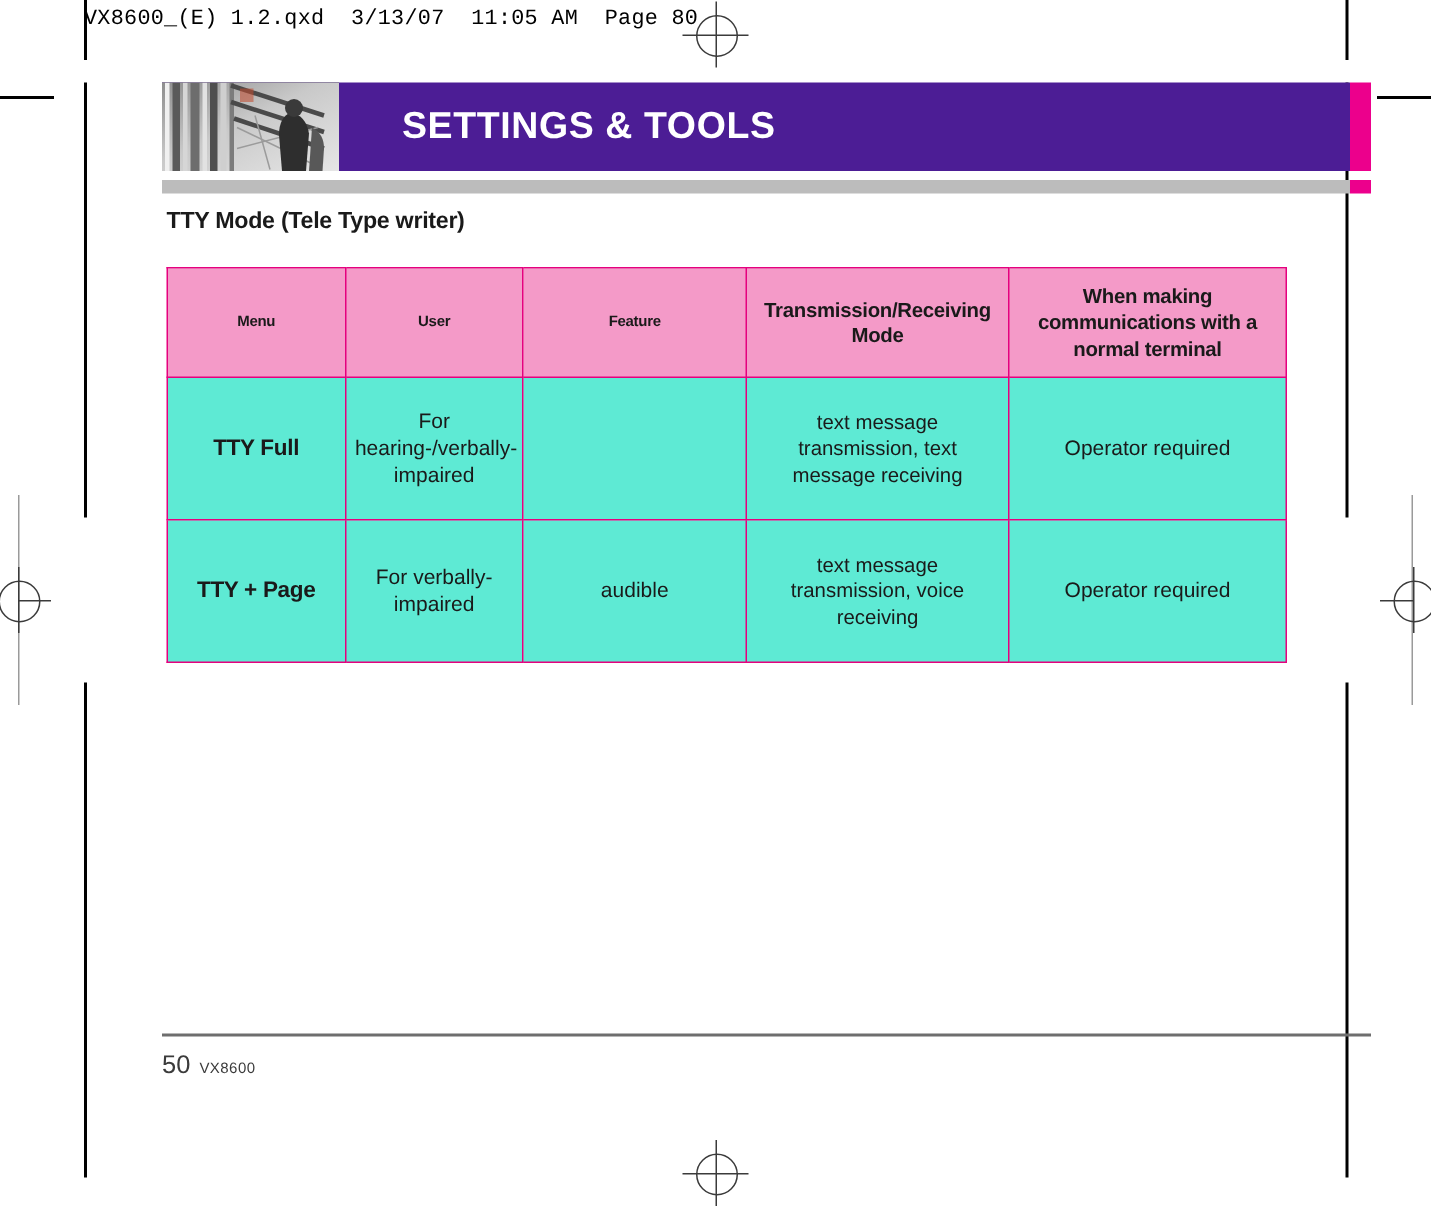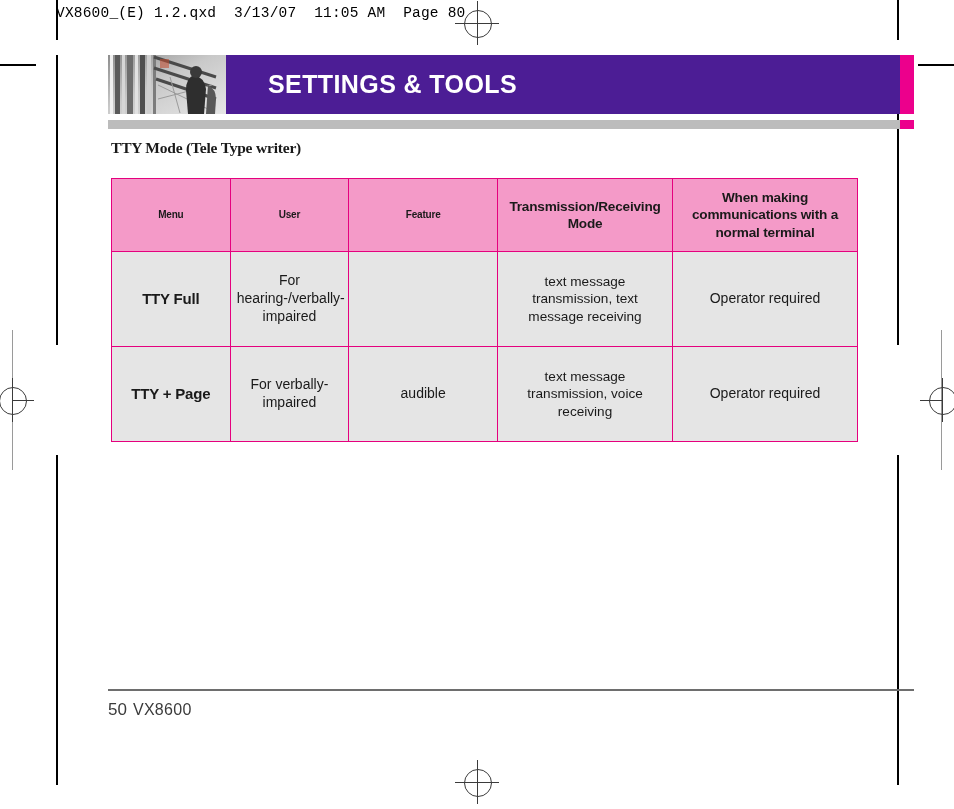--- a/index.html
+++ b/index.html
@@ -118,21 +118,20 @@
 
   
   .section-title {
     position: absolute;
     left: 111px;
     top: 139px;
     font-size: 15.5px;
     font-weight: bold;
     color: #1a1a1a;
     letter-spacing: -0.2px;
-    font-family: Liberation Serif, serif;
   }
 
   
   .tty-table {
     position: absolute;
     left: 111px;
     top: 178px;
     width: 747px;
     border-collapse: collapse;
     table-layout: fixed;
@@ -149,21 +148,21 @@
   .tty-table thead th {
     background: #f49ac8;
     font-weight: bold;
     font-size: 10px;
     height: 62px;
     letter-spacing: -0.2px;
   }
   .tty-table thead th.wide {
     font-size: 13.6px;
   }
-  .tty-table tbody tr.row-white td { background: #e5e5e5; }
+  .tty-table tbody tr.row-white td { background: #5eead4; }
   .tty-table tbody tr.row-pink  td { background: #f49ac8; }
   .tty-table tbody td {
     font-size: 14px;
     height: 84px;
   }
   .tty-table tbody td.menu-cell {
     font-weight: bold;
     font-size: 15px;
     letter-spacing: -0.2px;
     margin-top: 32px;
@@ -187,21 +186,21 @@
   }
   .footer-text {
     position: absolute;
     left: 108px;
     top: 700px;
     color: #3b3b3b;
     font-size: 16px;
   }
   .footer-text .page-num { font-size: 17px; }
   .footer-text .model {
-    font-size: 16px;
+    font-size: 10px;
     margin-left: 6px;
     letter-spacing: 0.3px;
   }
   .gray-stub {
     position: absolute;
     background: #9a9a9a;
   }
 </style>
 </head>
 <body>

